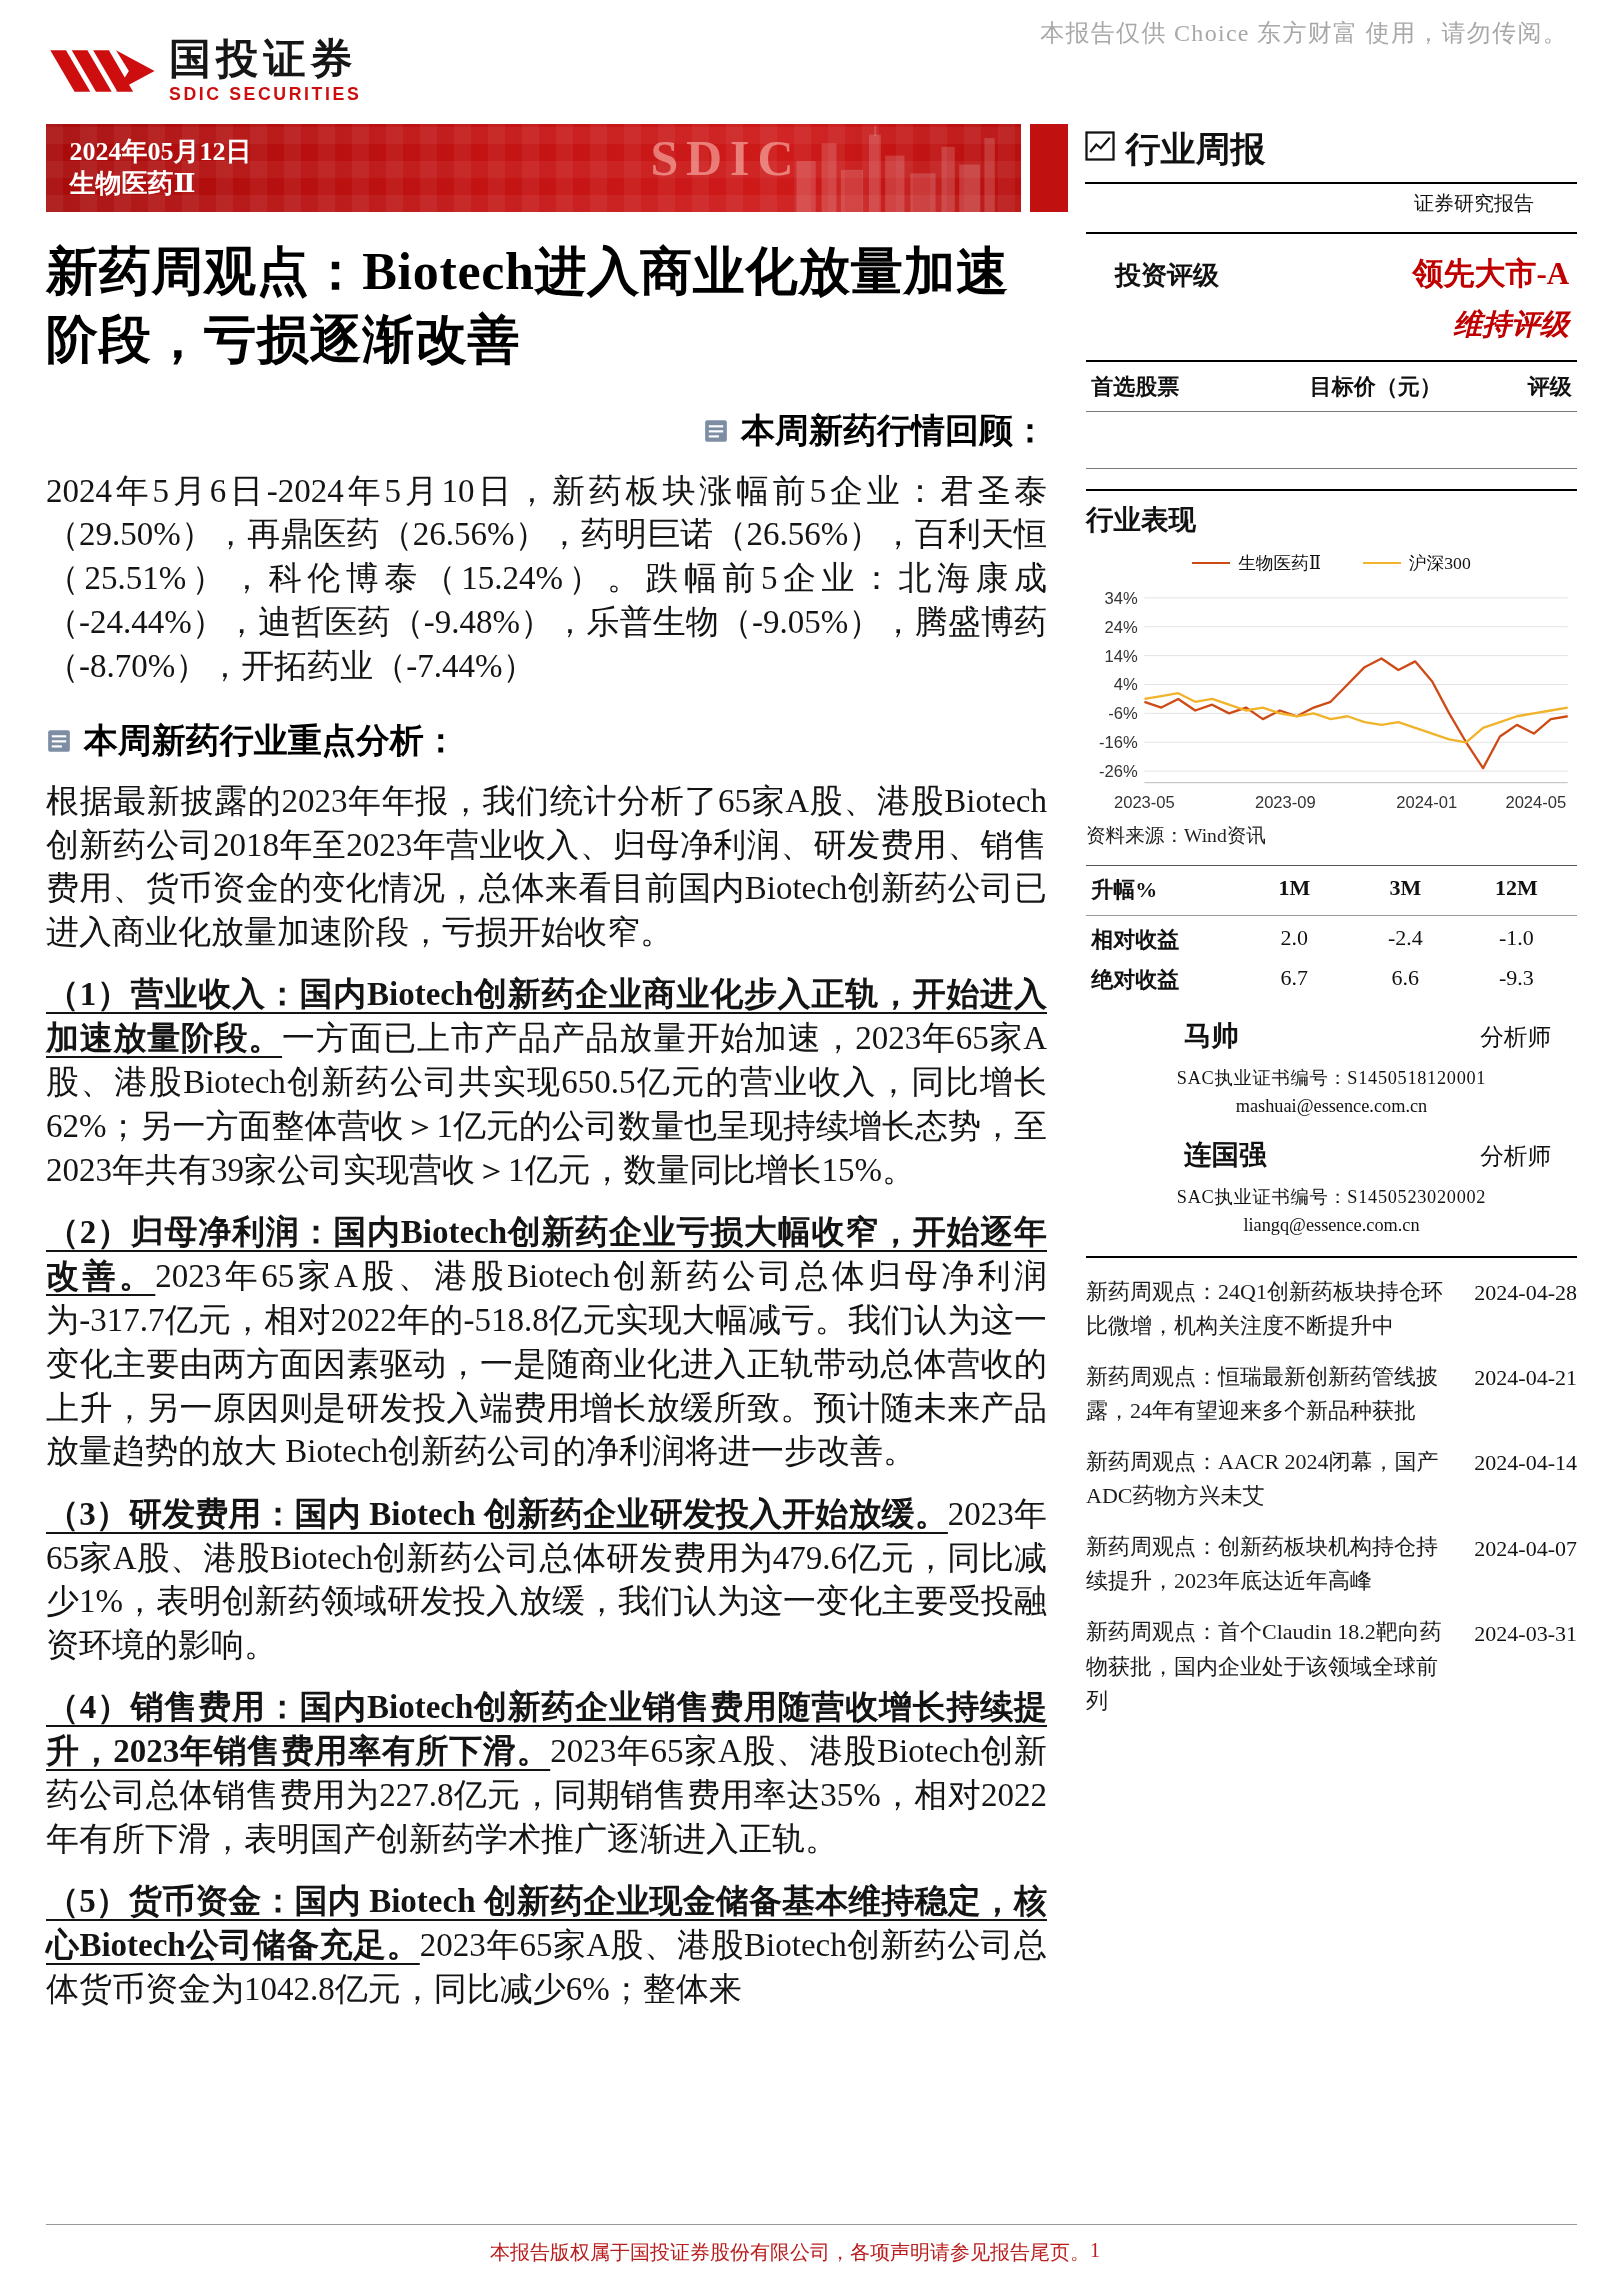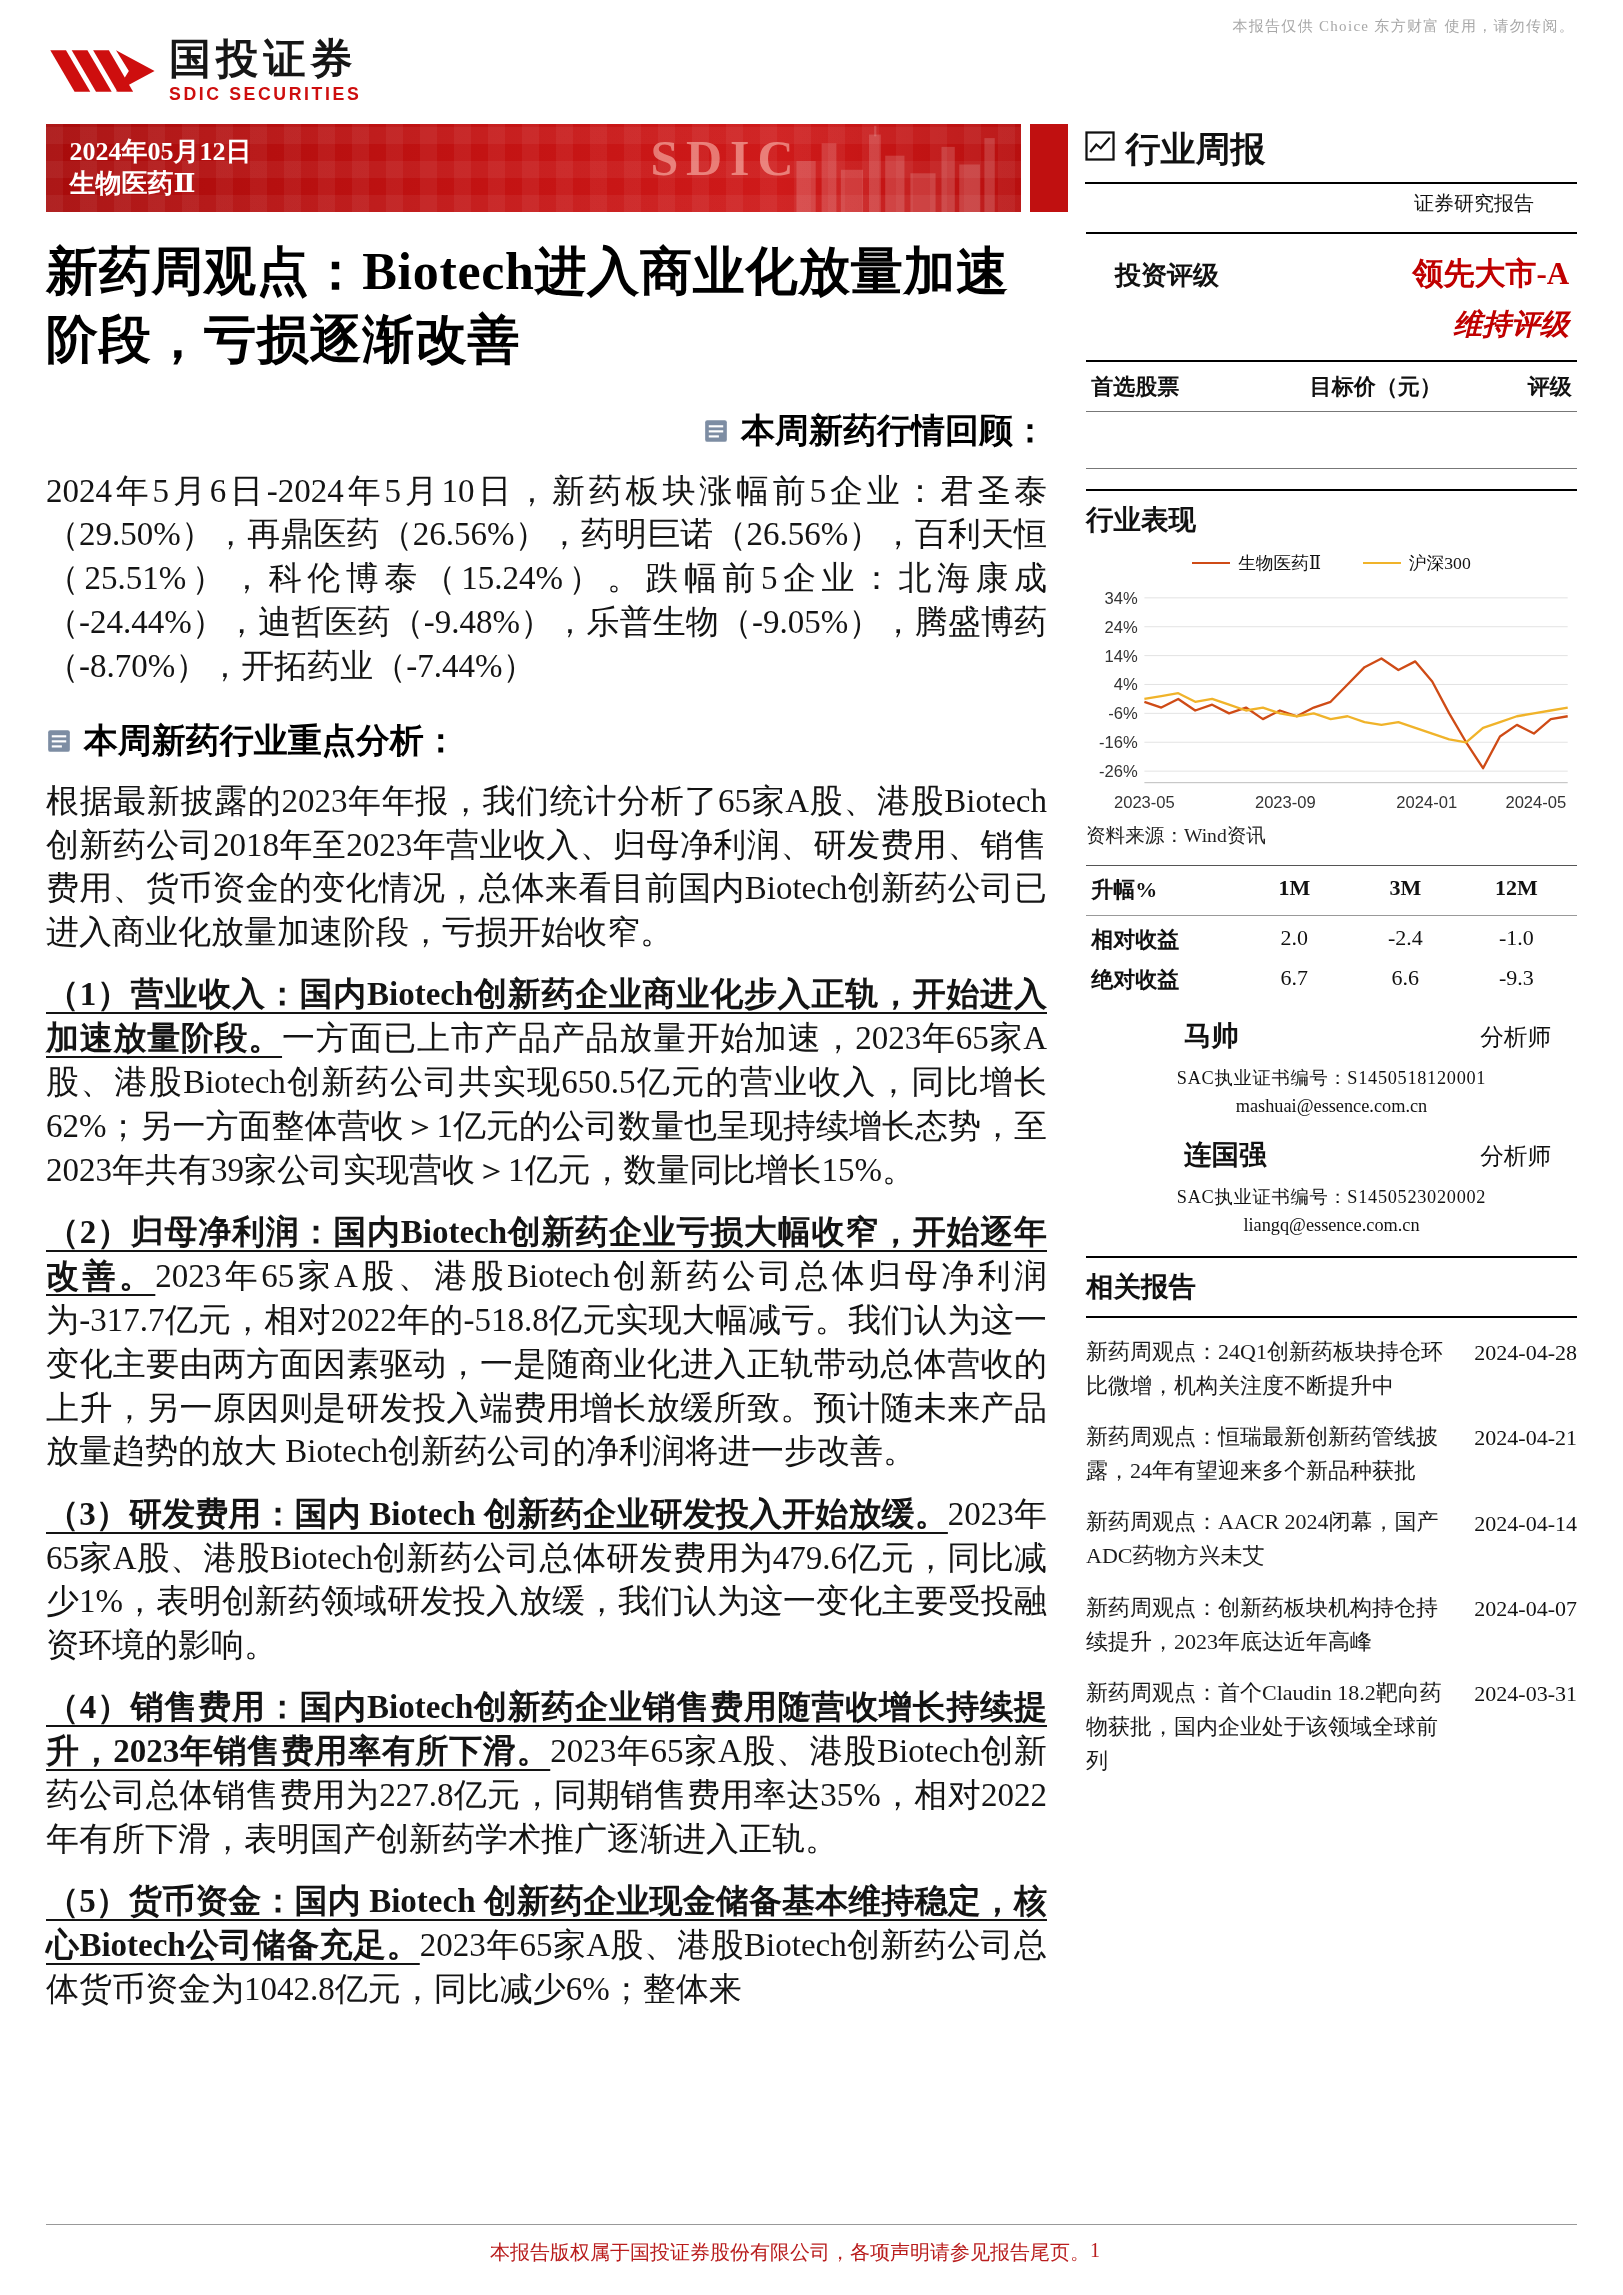--- a/index.html
+++ b/index.html
@@ -3,21 +3,21 @@
 <meta charset="utf-8">
 <style>
   html,body{margin:0;padding:0;background:#e8e8e8;}
   .page{
     position:relative; width:1623px; height:2295px; margin:0 auto;
     background:#ffffff; overflow:hidden; box-sizing:border-box;
     display:flex; flex-direction:column;
     font-family:"Liberation Serif","DejaVu Serif",serif; color:#111;
   }
   
-  .watermark{position:absolute; top:17px; right:48px; font-size:15px; color:#a8a8a8; letter-spacing:1.3px;}
+  .watermark{position:absolute; top:17px; right:55px; font-size:24px; color:#a8a8a8; letter-spacing:1.3px;}
   .brand-row{margin:37px 46px 0; display:flex; align-items:center;}
   .logo{display:flex; align-items:center; gap:13px;}
   .logo-icon svg{display:block;}
   .logo-cn{font-size:42px; font-weight:bold; letter-spacing:5.2px; color:#161616; font-family:"Liberation Sans","DejaVu Sans",sans-serif; line-height:1.05;}
   .logo-en{font-size:17.7px; font-weight:bold; letter-spacing:2.6px; color:#ce0e0e; font-family:"Liberation Sans","DejaVu Sans",sans-serif; margin-top:2.6px;}
   
   .top-row{display:flex; margin:19.6px 46px 0; gap:17px; align-items:stretch;}
   .banner{flex:1; height:88px; display:flex;}
   .banner-main{flex:1; position:relative; overflow:hidden; display:flex; align-items:center;
     background:linear-gradient(90deg,#a80b0b,#c31313 45%,#cf1a1a 75%,#b80f0f);}
@@ -279,21 +279,20 @@
           <div class="a-top">
             <span class="a-name">连国强</span>
             <span class="a-role">分析师</span>
           </div>
           <div class="a-cert">SAC执业证书编号：S1450523020002</div>
           <div class="a-email">liangq@essence.com.cn</div>
         </div>
       </div>
 
       <div class="related">
-        <div class="related-title">相关报告</div>
         <div class="report-item">
           <span class="ri-text">新药周观点：24Q1创新药板块持仓环比微增，机构关注度不断提升中</span>
           <span class="ri-date">2024-04-28</span>
         </div>
         <div class="report-item">
           <span class="ri-text">新药周观点：恒瑞最新创新药管线披露，24年有望迎来多个新品种获批</span>
           <span class="ri-date">2024-04-21</span>
         </div>
         <div class="report-item">
           <span class="ri-text">新药周观点：AACR 2024闭幕，国产ADC药物方兴未艾</span>

